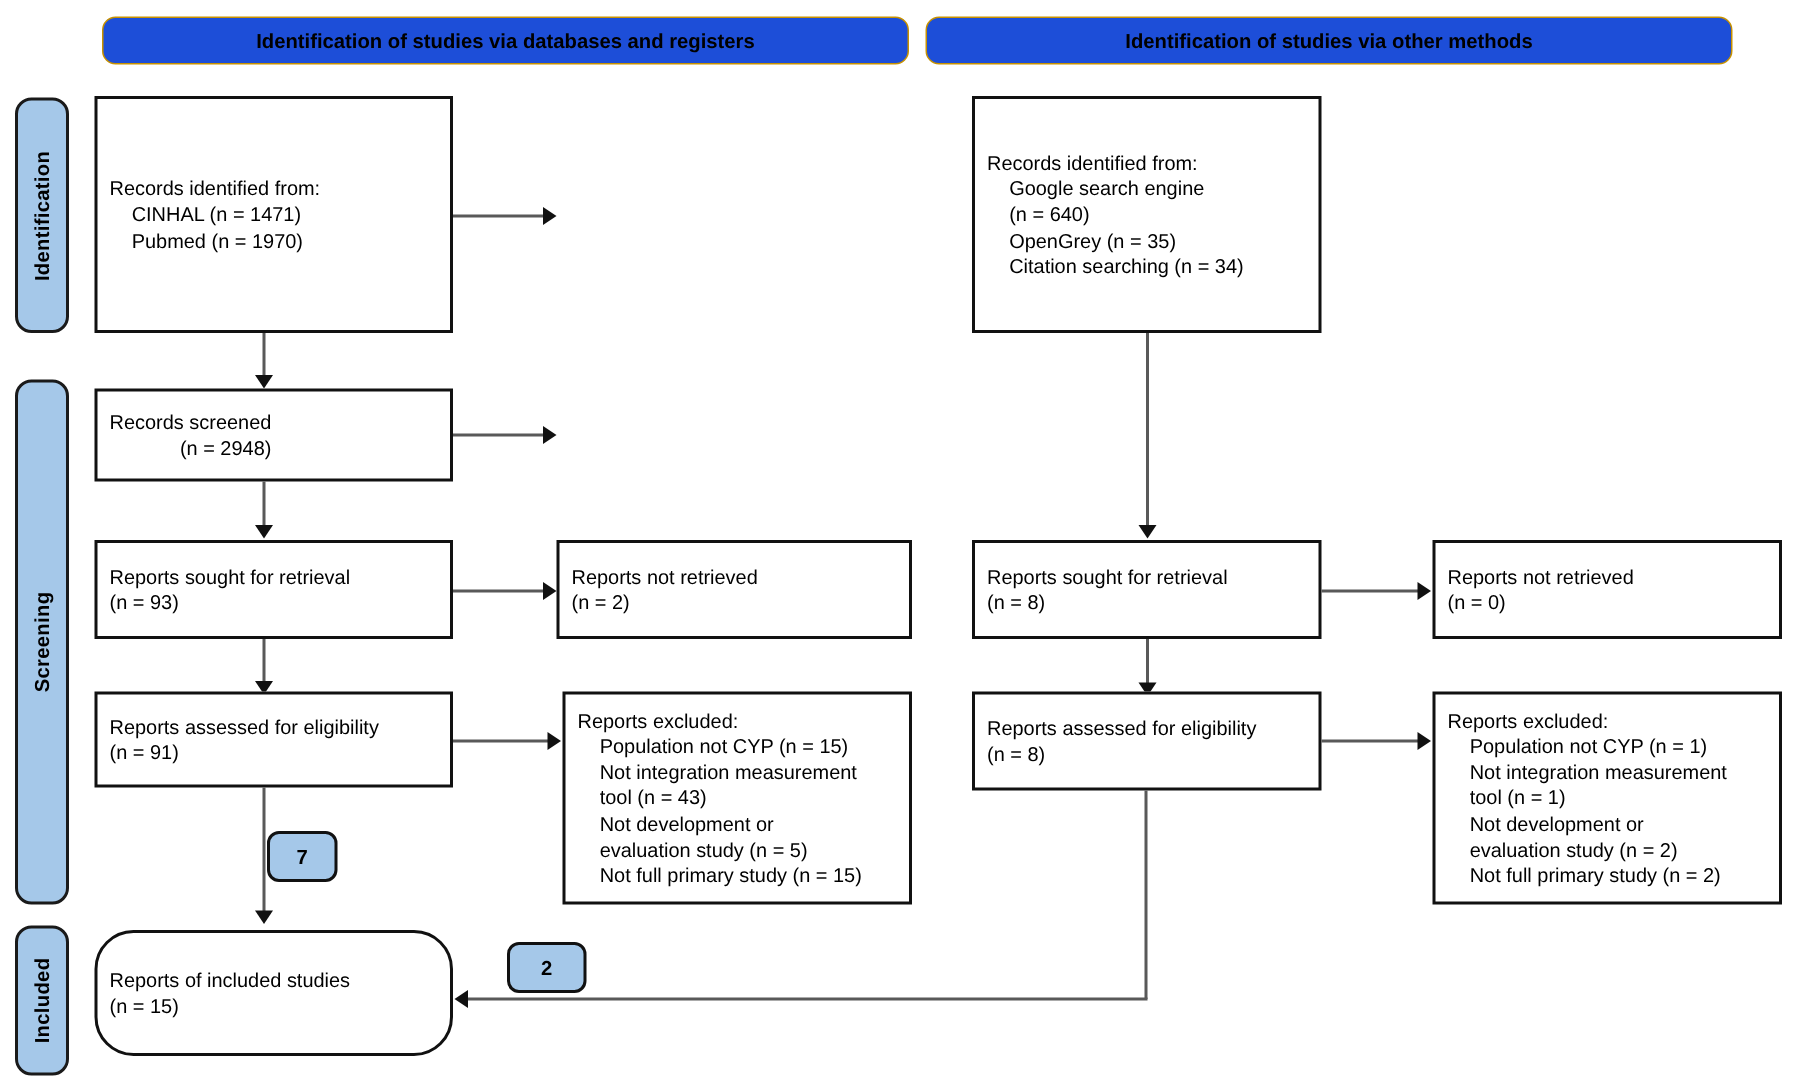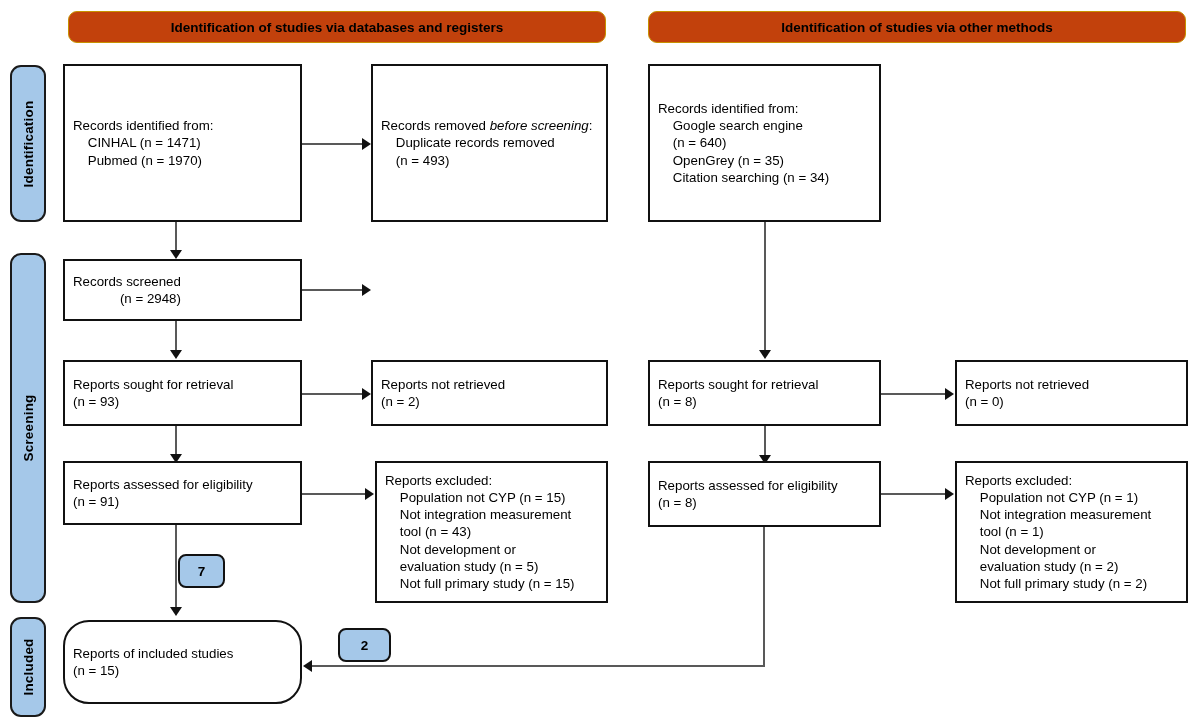--- a/index.html
+++ b/index.html
@@ -14,21 +14,21 @@
     position: relative;
     width: 1200px;
     height: 723px;
     background: #ffffff;
     overflow: hidden;
   }
 
   
   .hdr {
     position: absolute;
-    background: #c2410c;
+    background: #1d4ed8;
     border: 1px solid #C79100;
     border-radius: 9px;
     color: #000000;
     font-weight: bold;
     font-size: 13.5px;
     display: flex;
     align-items: center;
     justify-content: center;
     text-align: right;
     box-sizing: border-box;
@@ -116,45 +116,40 @@
   }
 </style>
 </head>
 <body>
 
 <div id="diagram">
 
   <div class="hdr" style="left:68px; top:11px; width:538px; height:32px;">
     <span>Identification of studies via databases and registers</span>
   </div>
-  <div class="hdr" style="left:648px; top:11px; width:538px; height:32px;">
+  <div class="hdr" style="left:617px; top:11px; width:538px; height:32px;">
     <span>Identification of studies via other methods</span>
   </div>
 
   <div class="stage" style="left:10px; top:65px; width:36px; height:157px;">
     <span>Identification</span>
   </div>
   <div class="stage" style="left:10px; top:253px; width:36px; height:350px;">
     <span>Screening</span>
   </div>
   <div class="stage" style="left:10px; top:617px; width:36px; height:100px;">
     <span>Included</span>
   </div>
 
   <div class="box" style="left:63px; top:64px; width:239px; height:158px;">
     <div class="txt">Records identified from:
     CINHAL (n = 1471)
     Pubmed (n = 1970)</div>
   </div>
 
-  <div class="box" style="left:371px; top:64px; width:237px; height:158px;">
-    <div class="txt"><span>Records removed </span><i>before screening</i><span>:
-    Duplicate records removed
-    (n = 493)</span></div>
-  </div>
 
   <div class="box" style="left:648px; top:64px; width:233px; height:158px;">
     <div class="txt">Records identified from:
     Google search engine
     (n = 640)
     OpenGrey (n = 35)
     Citation searching (n = 34)</div>
   </div>
 
   <div class="ln-h" style="left:302px; top:143px; width:61px;"></div>

